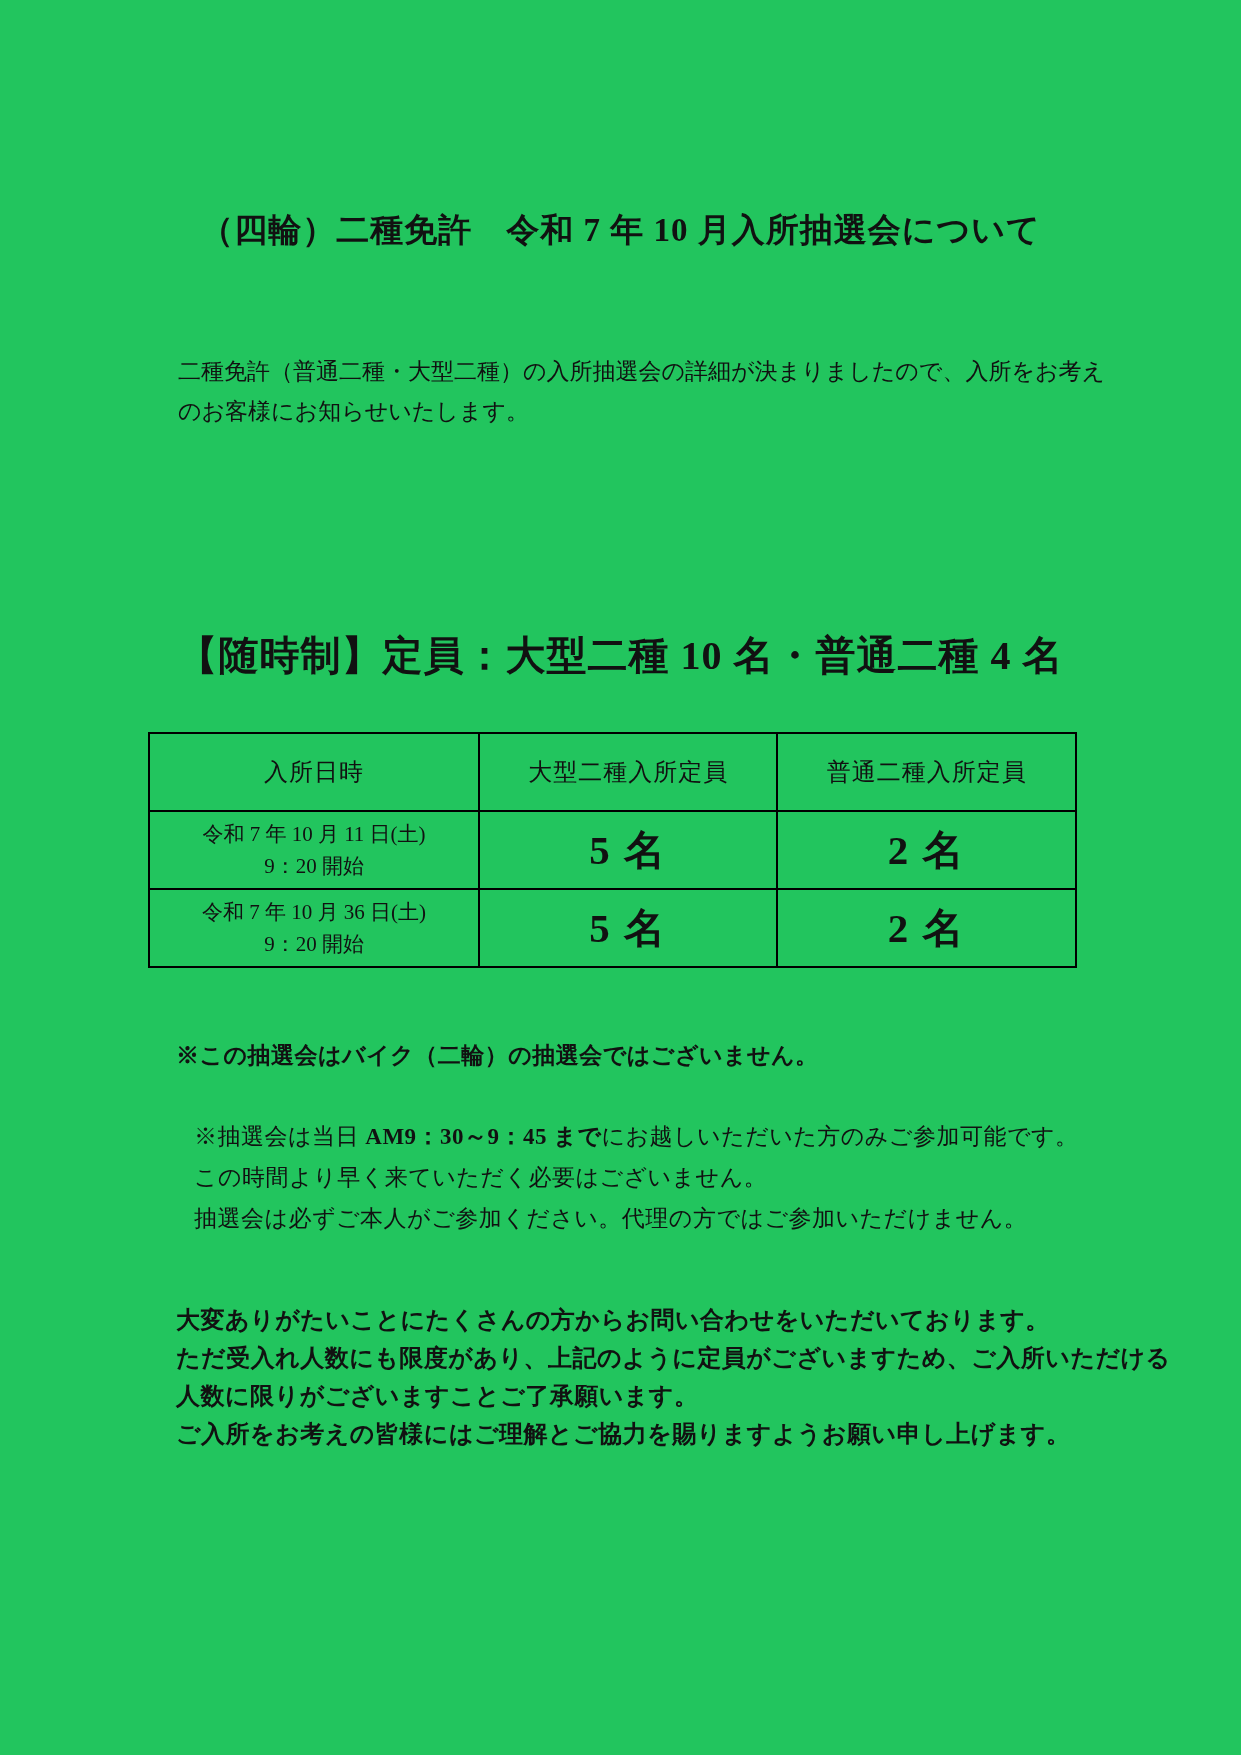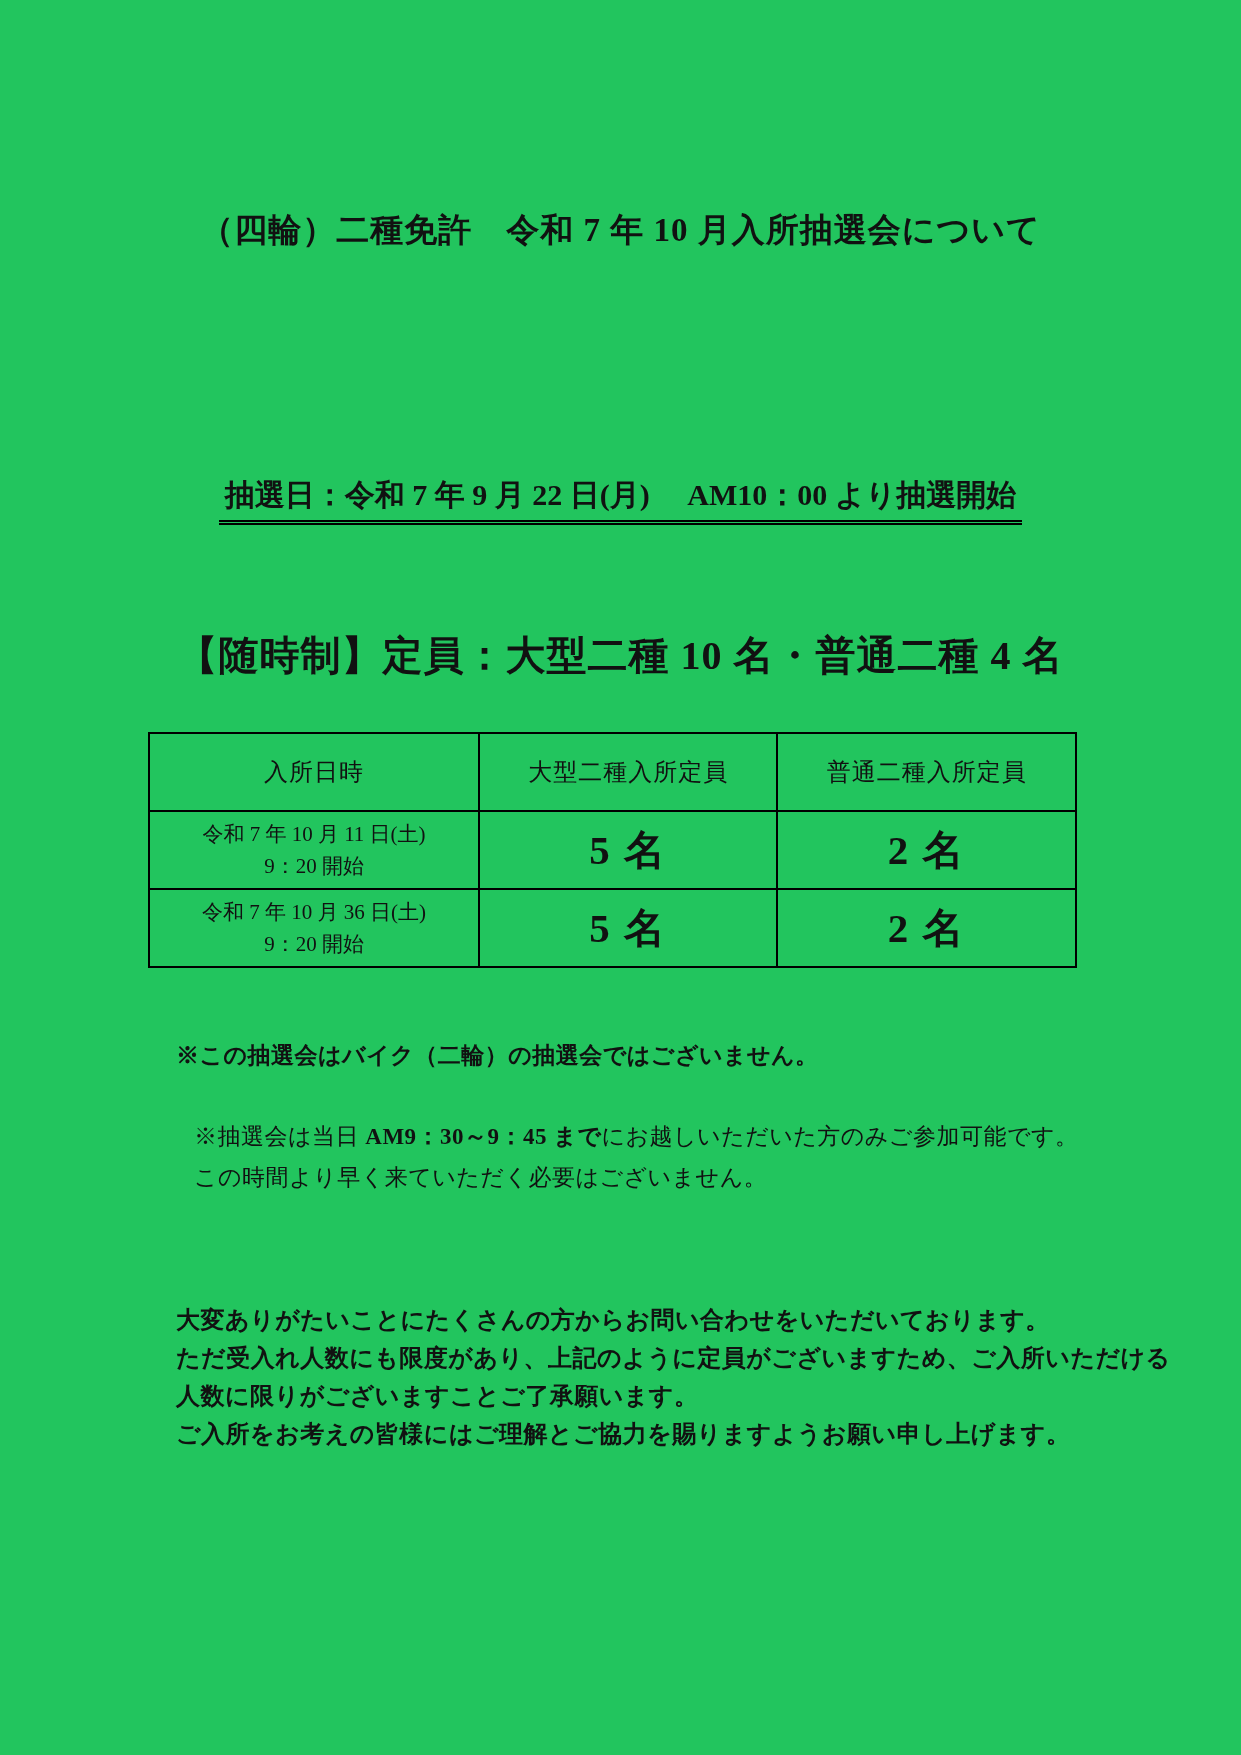--- a/index.html
+++ b/index.html
@@ -113,24 +113,23 @@
     white-space: pre-line;
   }
 </style>
 </head>
 <body>
 
 <div class="page">
 
   <h1 class="title">（四輪）二種免許　令和 7 年 10 月入所抽選会について</h1>
 
+  <p class="intro">二種免許（普通二種・大型二種）の入所抽選会の詳細が決まりましたので、入所をお考え
+のお客様にお知らせいたします。</p>
 
-  <div class="lottery-wrap">
-    <span class="lottery">抽選日：令和 7 年 9 月 22 日(月)　 AM10：00 より抽選開始</span>
-  </div>
 
   <h2 class="capacity">【随時制】定員：大型二種 10 名・普通二種 4 名</h2>
 
   <table class="schedule">
     <colgroup>
       <col style="width:35.6%">
       <col style="width:32.2%">
       <col style="width:32.2%">
     </colgroup>
     <thead>
@@ -156,20 +155,21 @@
     </tbody>
   </table>
 
   <p class="bike-note">※この抽選会はバイク（二輪）の抽選会ではございません。</p>
 
   <div class="attend">
     <div class="line">
       <span>※抽選会は当日 </span><span class="bold-seg">AM9：30～9：45 まで</span><span>にお越しいただいた方のみご参加可能です。</span>
     </div>
     <div class="line">この時間より早く来ていただく必要はございません。</div>
+    <div class="line">抽選会は必ずご本人がご参加ください。代理の方ではご参加いただけません。</div>
   </div>
 
   <div class="closing">大変ありがたいことにたくさんの方からお問い合わせをいただいております。
 ただ受入れ人数にも限度があり、上記のように定員がございますため、ご入所いただける
 人数に限りがございますことご了承願います。
 ご入所をお考えの皆様にはご理解とご協力を賜りますようお願い申し上げます。</div>
 
 </div>
 
 </body></html>

